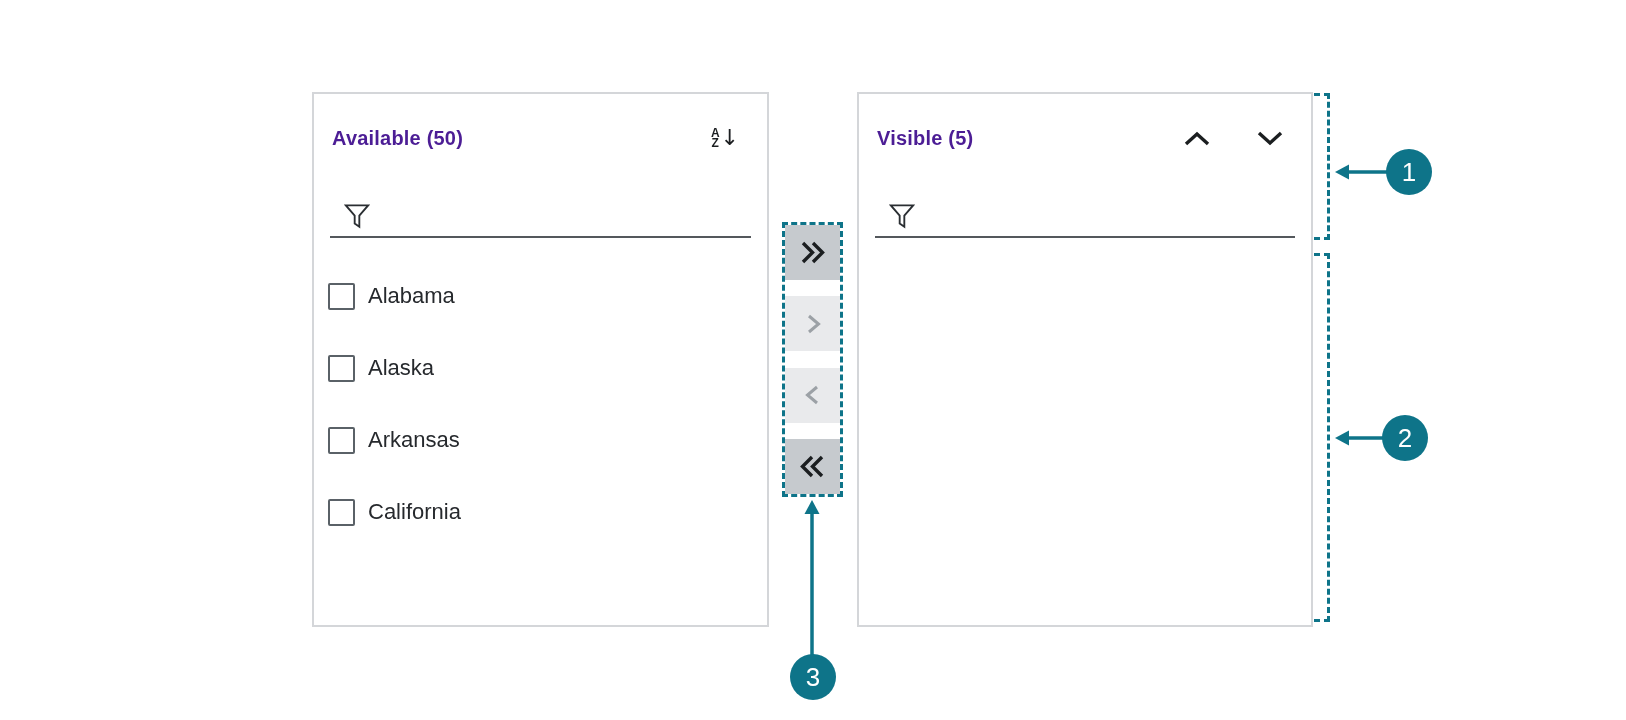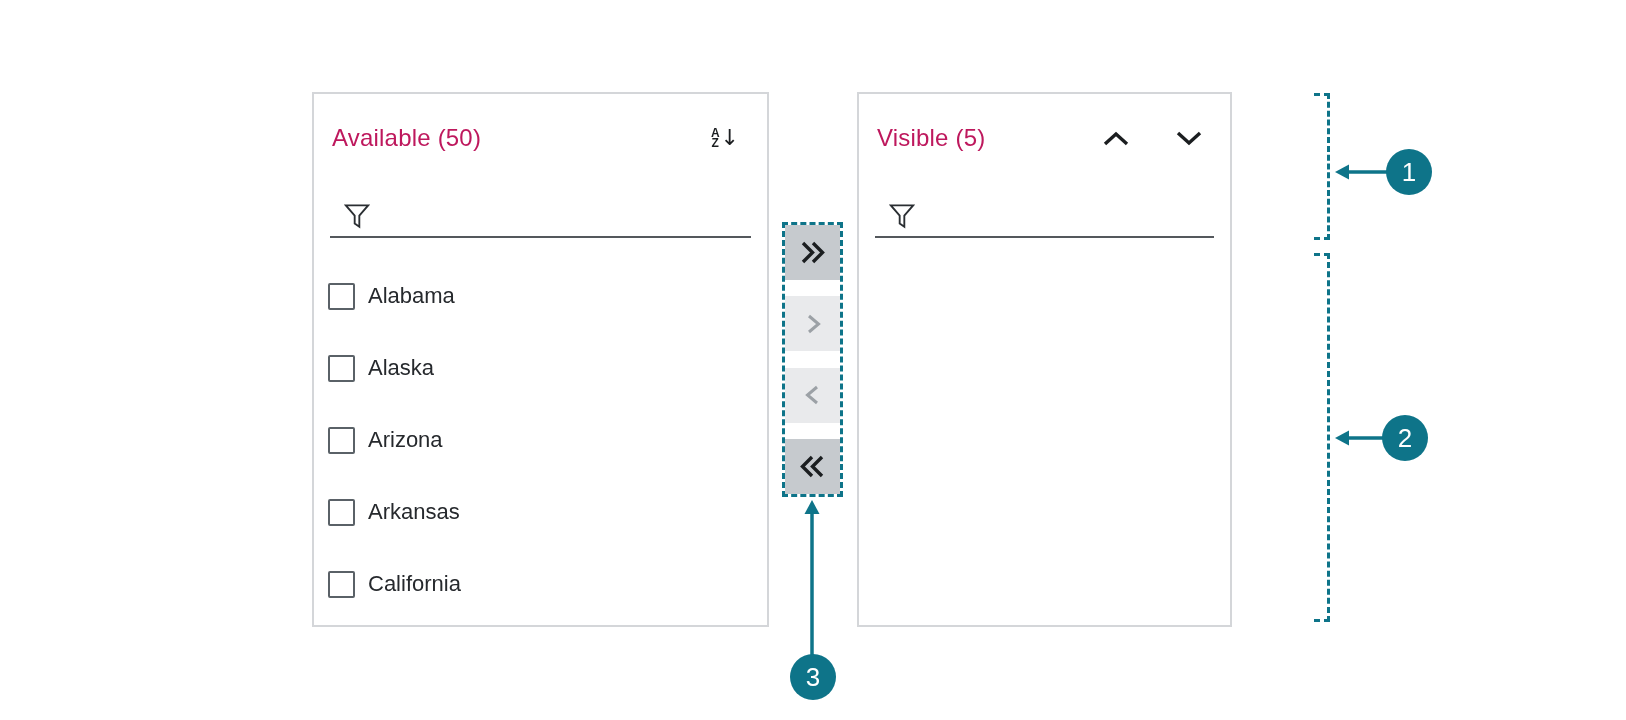--- a/index.html
+++ b/index.html
@@ -3,25 +3,25 @@
 <meta charset="utf-8">
 <style>
   html,body{margin:0;padding:0;background:#ffffff;}
   body{font-family:"Liberation Sans","DejaVu Sans",sans-serif;}
   .stage{position:relative;width:1626px;height:720px;background:#ffffff;overflow:hidden;}
 
   
   .panel{position:absolute;top:92px;width:457px;height:535px;background:#ffffff;
          border:2px solid #d4d6d9;box-sizing:border-box;}
   .panel.left{left:312px;}
-  .panel.right{left:857px;width:375px;}
+  .panel.right{left:857px;width:456px;}
 
   .panel-header{position:absolute;top:24px;left:18px;right:28px;height:40px;
                 display:flex;align-items:center;justify-content:space-between;}
-  .panel-title{font-size:24px;font-weight:400;color:#be185d;letter-spacing:.2px;}
+  .panel-title{font-size:20px;font-weight:700;color:#4c1d95;letter-spacing:.2px;}
   .hdr-actions{display:flex;align-items:center;gap:47px;}
   .icon-btn{background:none;border:none;padding:0;margin:0;cursor:pointer;
             display:flex;align-items:center;justify-content:center;height:30px;}
 
   .sort-btn{display:flex;align-items:center;}
   .az{display:flex;flex-direction:column;font-size:12px;line-height:10px;
       font-weight:600;color:#1b1e20;}
   .arrow-glyph{font-size:22px;line-height:22px;color:#1b1e20;margin-left:1px;
                font-family:"DejaVu Sans",sans-serif;}
 
@@ -87,24 +87,20 @@
     </div>
 
     <ul class="list">
       <li class="list-row">
         <span class="checkbox"></span>
         <span class="item-label">Alabama</span>
       </li>
       <li class="list-row">
         <span class="checkbox"></span>
         <span class="item-label">Alaska</span>
-      </li>
-      <li class="list-row">
-        <span class="checkbox"></span>
-        <span class="item-label">Arizona</span>
       </li>
       <li class="list-row">
         <span class="checkbox"></span>
         <span class="item-label">Arkansas</span>
       </li>
       <li class="list-row">
         <span class="checkbox"></span>
         <span class="item-label">California</span>
       </li>
     </ul>

